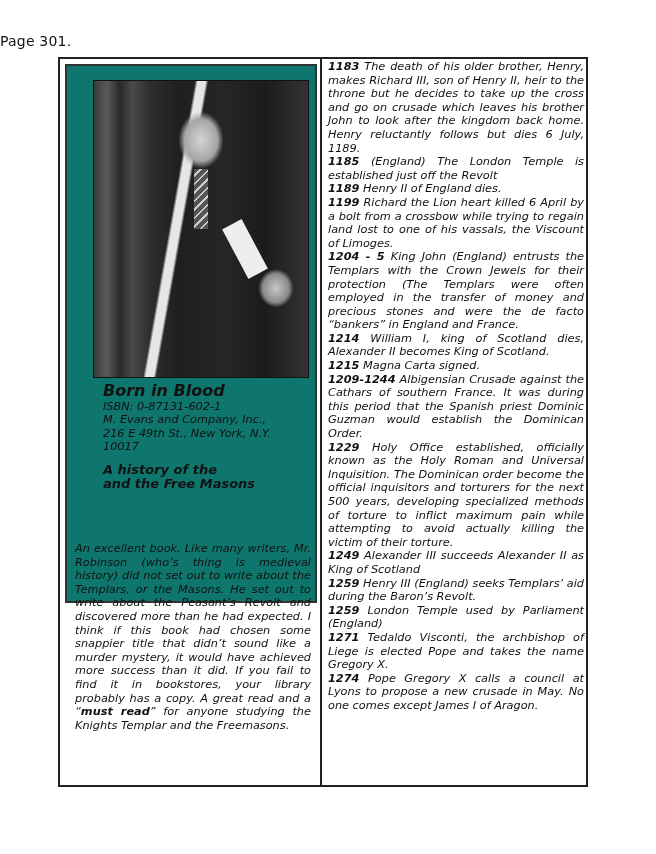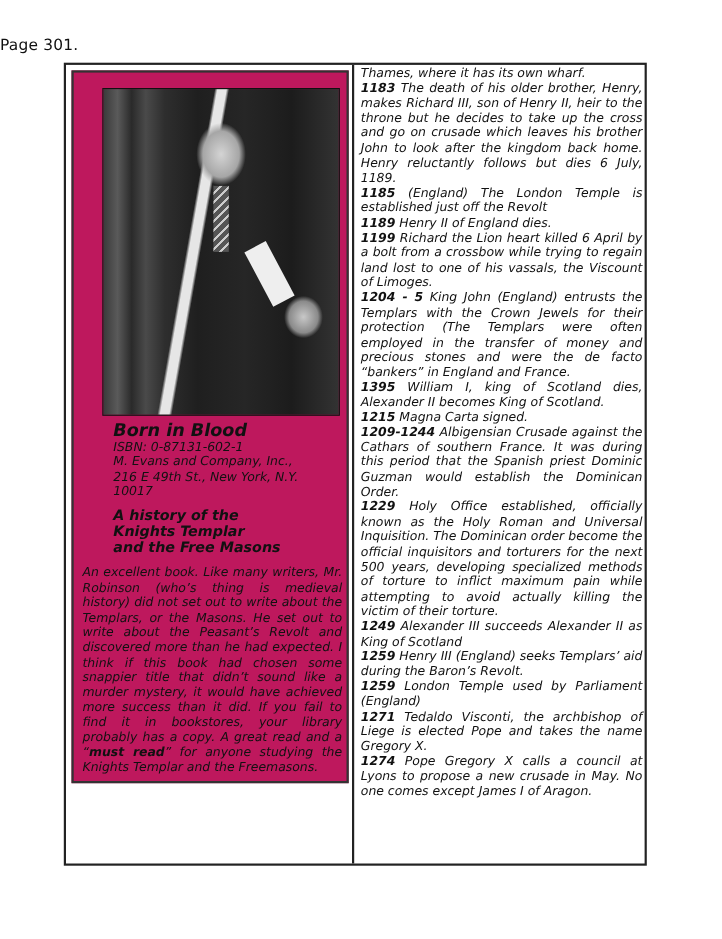--- a/index.html
+++ b/index.html
@@ -1,32 +1,32 @@
 <!DOCTYPE html>
 <html><head>
   <meta charset="utf-8">
   <style>
     html, body { margin: 0; padding: 0; background: #ffffff; }
     body { width: 656px; height: 854px; position: relative; overflow: hidden; font-family: "DejaVu Sans", sans-serif; color: #111; }
     .page-number { position: absolute; top: 33px; left: 0; width: 656px; text-align: left; font-size: 14px; letter-spacing: 0.2px; }
     .outer { position: absolute; left: 58px; top: 57px; width: 530px; height: 730px; border: 2px solid #222; box-sizing: border-box; }
     .divider { position: absolute; left: 260px; top: 0; bottom: 0; width: 2px; background: #222; }
-    .left-box { position: absolute; left: 5px; top: 5px; width: 252px; height: 648px; border: 2px solid #333; box-sizing: border-box; background: #be185d; }
+    .left-box { position: absolute; left: 5px; top: 5px; width: 252px; height: 539px; border: 2px solid #333; box-sizing: border-box; background: #0f766e; }
     .photo { position: absolute; left: 26px; top: 14px; width: 214px; height: 296px; background:
       radial-gradient(ellipse 30px 38px at 50% 20%, #d4d4d4 0%, #a6a6a6 55%, transparent 75%),
       radial-gradient(ellipse 22px 24px at 85% 70%, #c8c8c8 0%, #8a8a8a 60%, transparent 80%),
       linear-gradient(100deg, transparent 38%, #e6e6e6 39%, #e6e6e6 42%, transparent 43%),
       linear-gradient(90deg, #3a3a3a 0%, #5a5a5a 6%, #2a2a2a 12%, #4a4a4a 18%, #2e2e2e 26%, #1f1f1f 40%, #262626 60%, #1c1c1c 80%, #333 100%);
       border: 1px solid #111; }
     .photo .tie { position: absolute; left: 100px; top: 88px; width: 14px; height: 60px; background: repeating-linear-gradient(135deg, #555 0 4px, #ccc 4px 6px); }
     .photo .book { position: absolute; left: 140px; top: 140px; width: 22px; height: 56px; background: #eee; transform: rotate(-28deg); }
     .left-text { position: absolute; left: 36px; top: 316px; width: 210px; font-style: italic; font-size: 11.3px; line-height: 13.4px; }
     .book-title { font-weight: bold; font-size: 16px; line-height: 18px; }
     .subtitle { font-weight: bold; font-size: 13px; line-height: 14.5px; margin-top: 9px; }
-    .review { position: absolute; left: 8px; top: 448px; width: 236px; font-style: italic; font-size: 11.3px; line-height: 13.6px; text-align: justify; }
+    .review { position: absolute; left: 8px; top: 476px; width: 236px; font-style: italic; font-size: 11.3px; line-height: 13.6px; text-align: justify; }
     .right-text { position: absolute; left: 268px; top: 1px; width: 256px; font-style: italic; font-size: 11.3px; line-height: 13.6px; text-align: justify; }
     .entry { margin: 0; }
     .year { font-weight: bold; }
   </style>
 </head>
 <body>
 
 <div class="page-number">Page 301.</div>
 
 <div class="outer">
@@ -36,38 +36,36 @@
       <div class="book"></div>
     </div>
     <div class="left-text">
       <div class="book-title">Born in Blood</div>
       <div>ISBN: 0-87131-602-1</div>
       <div>M. Evans and Company, Inc.,</div>
       <div>216 E 49th St., New York, N.Y.</div>
       <div>10017</div>
       <div class="subtitle">
         <div>A history of the</div>
-        <div>Knights Templar</div>
         <div>and the Free Masons</div>
       </div>
     </div>
     <div class="review"><span>An excellent book. Like many writers, Mr. Robinson (who’s thing is medieval history) did not set out to write about the Templars, or the Masons.  He set out to write about the Peasant’s Revolt and discovered more than he had expected. I think if this book had chosen some snappier title that didn’t sound like a murder mystery, it would have achieved more success than it did.  If you fail to find it in bookstores, your library probably has a copy.  A great read and a “</span><b>must  read</b><span>” for anyone studying the Knights Templar and the Freemasons.</span></div>
   </div>
 
   <div class="divider"></div>
 
   <div class="right-text">
-    <p class="entry">Thames, where it has its own wharf.</p>
     <div id="entries">
         <p class="entry"><span class="year">1183</span><span> The death of his older brother, Henry, makes Richard III, son of Henry II, heir to the throne but he decides to take up the cross and go on crusade which leaves his brother John to look after the kingdom back home.  Henry reluctantly follows but dies 6 July, 1189.</span></p>
         <p class="entry"><span class="year">1185</span><span> (England) The London Temple is established just off the Revolt</span></p>
         <p class="entry"><span class="year">1189</span><span>  Henry II of England dies.</span></p>
         <p class="entry"><span class="year">1199</span><span> Richard the Lion heart  killed 6 April by a bolt from a crossbow while trying to regain land lost to one of his vassals, the Viscount of Limoges.</span></p>
         <p class="entry"><span class="year">1204 - 5</span><span> King John (England) entrusts the Templars with the Crown Jewels for their protection (The Templars were often employed in the transfer of money and precious stones and were the de facto “bankers” in England and France.</span></p>
-        <p class="entry"><span class="year">1395</span><span>  William I, king of Scotland dies, Alexander II becomes King of Scotland.</span></p>
+        <p class="entry"><span class="year">1214</span><span>  William I, king of Scotland dies, Alexander II becomes King of Scotland.</span></p>
         <p class="entry"><span class="year">1215</span><span> Magna Carta signed.</span></p>
         <p class="entry"><span class="year">1209-1244</span><span> Albigensian Crusade against the Cathars of southern France.  It was during this period that the Spanish priest Dominic Guzman would establish the Dominican Order.</span></p>
         <p class="entry"><span class="year">1229</span><span>  Holy Office established, officially known as the Holy Roman and Universal Inquisition. The Dominican order become the official inquisitors and torturers for the next 500 years, developing specialized methods of torture to inflict maximum pain while attempting to avoid actually killing the victim of their torture.</span></p>
         <p class="entry"><span class="year">1249</span><span>  Alexander III succeeds Alexander II as King of Scotland</span></p>
         <p class="entry"><span class="year">1259</span><span>  Henry III (England) seeks Templars’ aid during the Baron’s Revolt.</span></p>
         <p class="entry"><span class="year">1259</span><span>  London Temple used by Parliament (England)</span></p>
         <p class="entry"><span class="year">1271</span><span>  Tedaldo Visconti, the archbishop of Liege is elected Pope and takes the name Gregory X.</span></p>
         <p class="entry"><span class="year">1274</span><span>  Pope Gregory X calls a council at Lyons to propose a new crusade in May. No one comes except James I of Aragon.</span></p>
       </div>
   </div>

